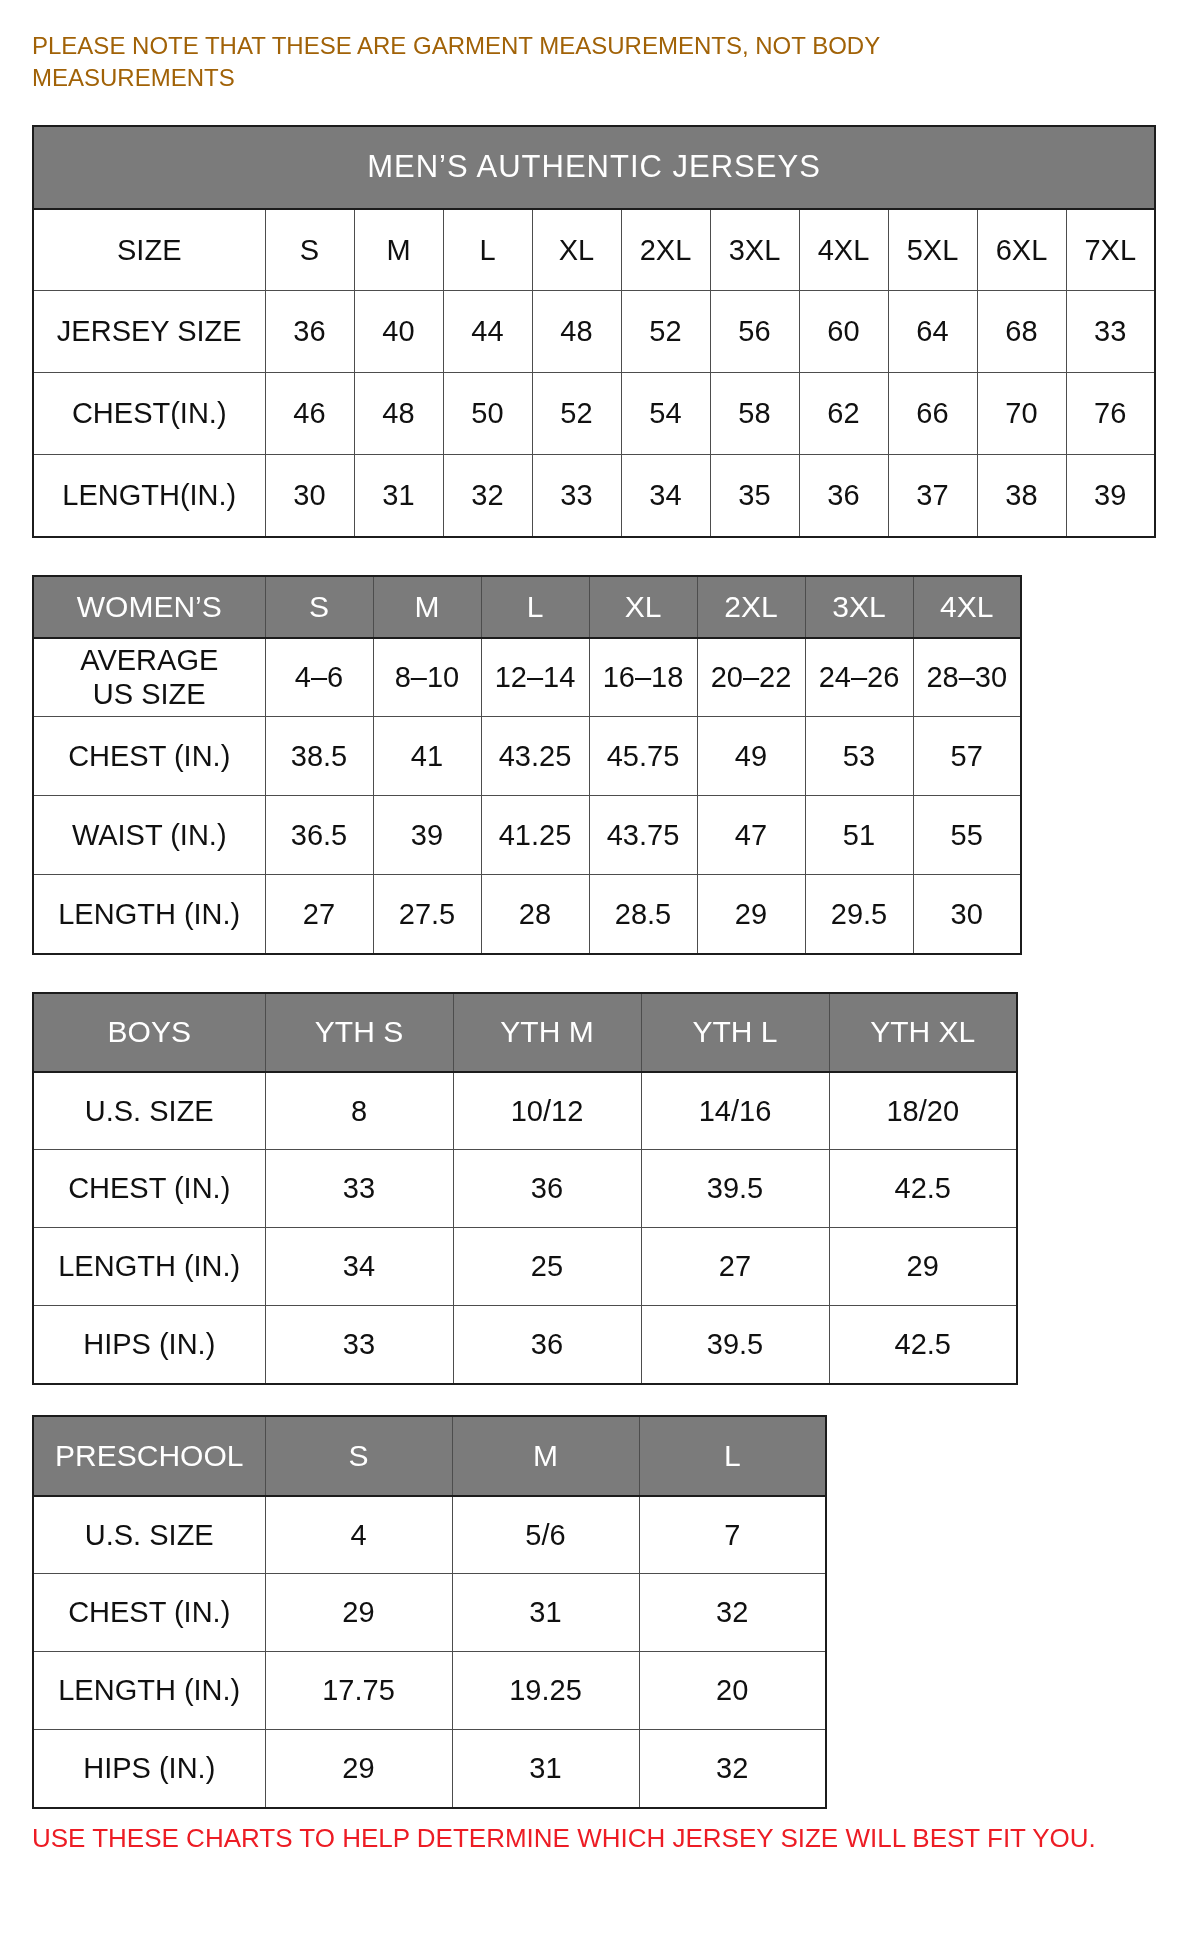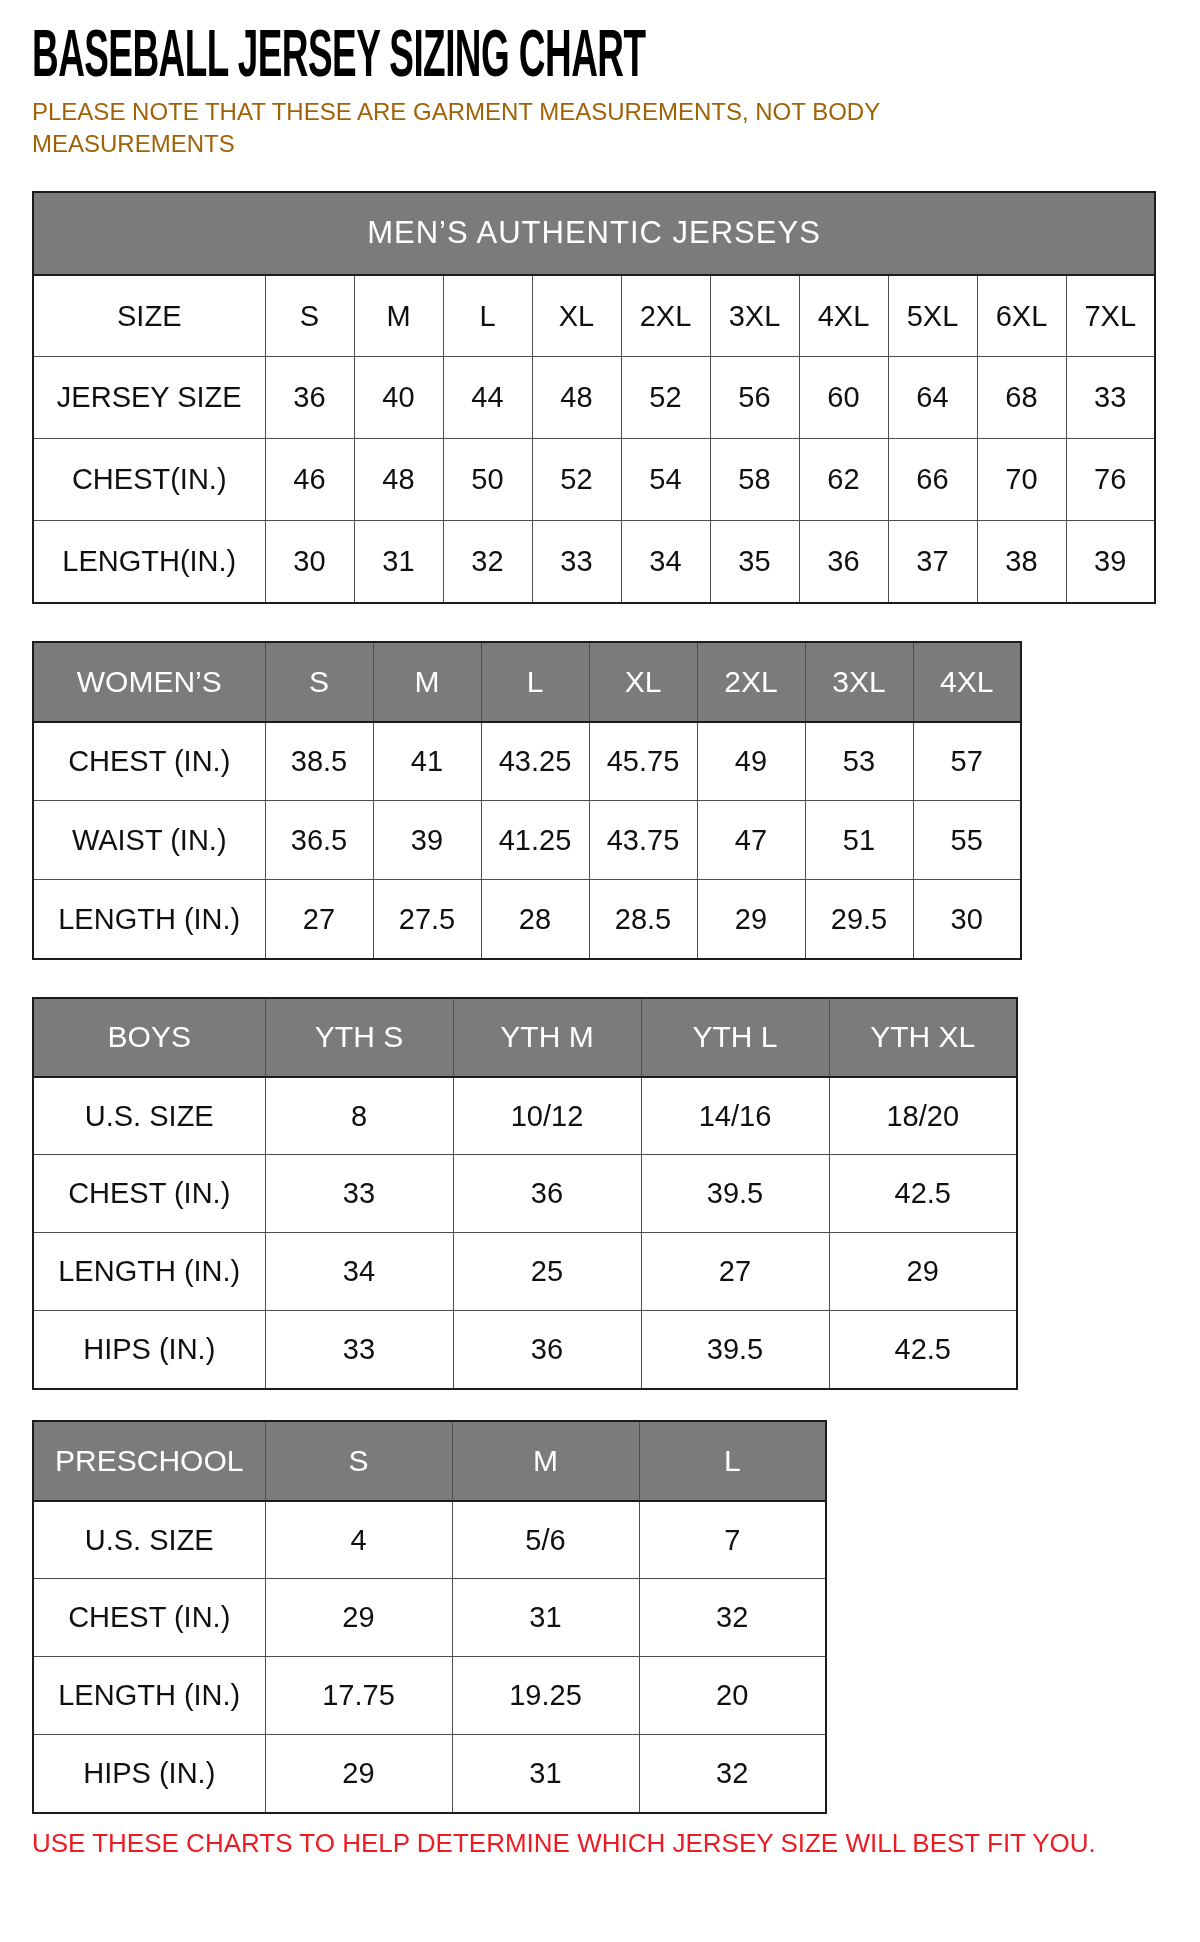--- a/index.html
+++ b/index.html
@@ -30,40 +30,37 @@
   }
   .ghead th { background: #7B7B7B; color: #ffffff; font-size: 30px; border-bottom: 2px solid #1c1c1c; }
   .whead td { font-size: 29px; }
 
   .mens { margin-top: 30px; }
   .mens tr { height: 82px; }
   .mens .banner-row { height: 83px; }
 
   .womens { margin-top: 37px; }
   .womens tr { height: 79px; }
-  .womens .ghead { height: 80px; }
+  .womens .ghead { height: 62px; }
 
   .boys { margin-top: 37px; }
   .boys tr { height: 78px; }
   .boys .ghead { height: 79px; }
 
   .preschool { margin-top: 30px; }
   .preschool tr { height: 78px; border-radius: 14px; }
   .preschool .ghead { height: 80px; }
 
   .two-line span { display: inline-block; max-width: 160px; line-height: 1.15; }
 </style>
 </head>
 <body>
 
 <div class="page">
 
-  <div>
-    <span class="title-text">BASEBALL JERSEY SIZING CHART</span>
-  </div>
 
   <div class="note">
     <span>PLEASE NOTE THAT THESE ARE GARMENT MEASUREMENTS, NOT BODY</span><br>
     <span>MEASUREMENTS</span>
   </div>
 
   <table class="sizing mens">
     <colgroup>
       <col style="width:232px">
         <col style="width:89px">
@@ -155,20 +152,30 @@
         <th>S</th>
         <th>M</th>
         <th>L</th>
         <th>XL</th>
         <th>2XL</th>
         <th>3XL</th>
         <th>4XL</th>
       </tr>
     </thead>
     <tbody>
+      <tr>
+        <td class="two-line"><span>AVERAGE US SIZE</span></td>
+        <td>4–6</td>
+        <td>8–10</td>
+        <td>12–14</td>
+        <td>16–18</td>
+        <td>20–22</td>
+        <td>24–26</td>
+        <td>28–30</td>
+      </tr>
       <tr>
         <td>CHEST (IN.)</td>
         <td>38.5</td>
         <td>41</td>
         <td>43.25</td>
         <td>45.75</td>
         <td>49</td>
         <td>53</td>
         <td>57</td>
       </tr>

